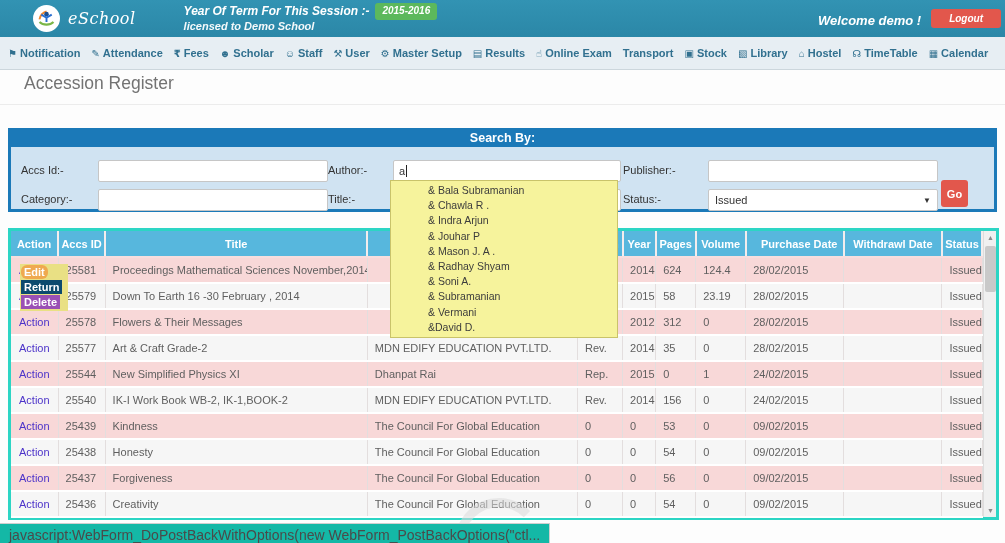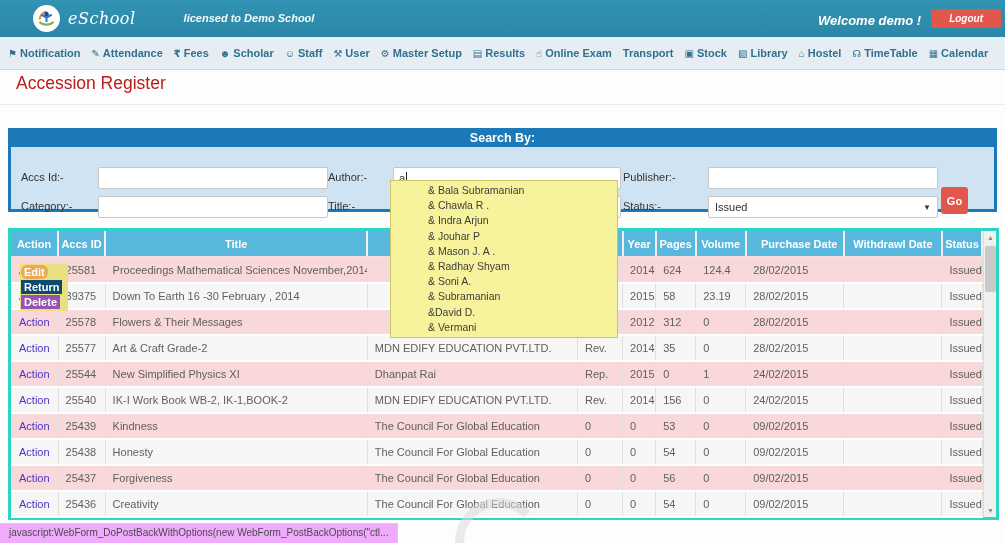--- a/index.html
+++ b/index.html
@@ -23,28 +23,28 @@
     padding:4px 18px; border-radius:3px; cursor:pointer; font-family:inherit; }
 
   
   .nav-bar { position:absolute; left:0; top:37px; width:1005px; height:33px; background:#e7eef3;
     border-bottom:1px solid #ccd6dc; display:flex; align-items:center; padding-left:8px; }
   .nav-item { display:inline-flex; align-items:center; margin-right:11px; color:#31708f; font-size:11px;
     font-weight:bold; text-decoration:none; cursor:pointer; white-space:nowrap; }
   .nav-ico { font-size:10px; margin-right:3px; }
 
   
-  .page-title { position:absolute; left:16px; top:73px; font-size:17.5px; color:#b91c1c; }
+  .page-title { position:absolute; left:24px; top:73px; font-size:17.5px; color:#737373; }
   .title-rule { position:absolute; left:0; top:104px; width:1005px; border-top:1px solid #ececec; }
 
   
   .search-panel { position:absolute; left:8px; top:128px; width:989px; height:84px;
     border:3px solid #1b79b8; background:#d0e3f2; }
   .search-head { background:#1b79b8; color:#fff; text-align:center; font-size:12.5px; font-weight:bold;
-    height:17px; line-height:16px; margin:-1px -1px 7px -1px; }
+    height:17px; line-height:16px; margin:-1px -1px 0 -1px; }
   .search-grid { position:relative; width:100%; height:62px; }
   .slabel { position:absolute; font-size:11px; color:#333; }
   .sinput { position:absolute; height:22px; border:1px solid #c6c6c6; border-radius:2px; background:#fff;
     font-size:11px; padding:0 5px; font-family:inherit; color:#333; }
   .fake-input { display:flex; align-items:center; }
   .caret { display:inline-block; width:1px; height:12px; background:#222; margin-left:1px; }
   .fake-select { display:flex; align-items:center; justify-content:space-between; padding:0 6px; cursor:pointer; }
   .sel-arrow { font-size:8px; color:#333; }
   .go-btn { position:absolute; left:930px; top:33px; width:27px; height:27px; background:#e2574c; border:none;
     color:#fff; font-size:11px; font-weight:bold; border-radius:3px; cursor:pointer; font-family:inherit; }
@@ -84,42 +84,46 @@
   .sb-btn { position:absolute; left:0; width:13px; height:13px; color:#8a8a8a; font-size:7px;
     text-align:center; line-height:13px; cursor:pointer; }
   .sb-up { top:0; } .sb-down { bottom:0; }
   .sb-thumb { position:absolute; left:1px; top:15px; width:11px; height:46px; background:#c9c9c9; border-radius:2px; cursor:pointer; }
 
   
   .action-menu { position:absolute; left:9px; top:33px; width:48px; background:#e9e084; padding:1px; z-index:40; }
   .am-chip { color:#fff; font-size:11px; font-weight:bold; padding:1px 3px; margin-bottom:1px; cursor:pointer; width:fit-content; }
 
   
-  .status-bar { position:absolute; left:0; bottom:0; height:20px; background:#f0abfc;
-    border:1px solid #cfcfcf; border-left:none; border-bottom:none; font-size:10px; color:#4a4a4a;
+  .status-bar { position:absolute; left:0; bottom:0; height:20px; background:#14b8a6;
+    border:1px solid #cfcfcf; border-left:none; border-bottom:none; font-size:14px; color:#4a4a4a;
     padding:3px 9px 0 9px; z-index:60; white-space:nowrap; }
   .watermark { position:absolute; left:455px; top:498px; width:88px; height:88px; border:9px solid #dcdcdc;
     border-radius:50%; opacity:.55; z-index:1; border-right-color:transparent; }
 </style>
 </head>
 <body>
 
 <div class="top-header">
   <div class="logo-wrap">
     <div class="logo-circle">
       <svg width="21" height="21" viewBox="0 0 24 24">
         <path d="M4 16 C8 20 16 20 20 16" stroke="#7ab648" stroke-width="2.4" fill="none"></path>
         <path d="M4 13 C5 8 8 5 12 4" stroke="#f0882d" stroke-width="2.2" fill="none"></path>
         <circle cx="12" cy="7" r="2.6" fill="#1c4f8f"></circle>
         <path d="M12 10 L12 16 M12 11 L6 7.5 M12 11 L18 7.5" stroke="#2a6fd0" stroke-width="2.2" fill="none"></path>
       </svg>
     </div>
     <span class="brand">eSchool</span>
   </div>
   <div class="session-block">
+    <div class="session-line1">
+      <span>Year Of Term For This Session :-</span>
+      <span class="session-badge">2015-2016</span>
+    </div>
     <div class="licensed">licensed to Demo School</div>
   </div>
   <div class="header-right">
     <span class="welcome">Welcome demo !</span>
     <button class="logout-btn">Logout</button>
   </div>
 </div>
 
 <div class="nav-bar" id="nav-bar">
     <a class="nav-item">
@@ -214,22 +218,22 @@
 
 <div class="autocomplete" id="autocomplete">
     <div class="ac-item">&amp; Bala Subramanian</div>
     <div class="ac-item">&amp; Chawla R .</div>
     <div class="ac-item">&amp; Indra Arjun</div>
     <div class="ac-item">&amp; Jouhar P</div>
     <div class="ac-item">&amp; Mason J. A .</div>
     <div class="ac-item">&amp; Radhay Shyam</div>
     <div class="ac-item">&amp; Soni A.</div>
     <div class="ac-item">&amp; Subramanian</div>
+    <div class="ac-item">&amp; Vermani</div>
     <div class="ac-item">&amp;David D.</div>
-    <div class="ac-item">&amp; Vermani</div>
   </div>
 
 <div class="table-wrap">
   <table class="grid-table">
     <thead>
         <tr id="table-head-row">
           <th>Action</th>
           <th>Accs ID</th>
           <th>Title</th>
           <th>Publisher</th>
@@ -251,21 +255,21 @@
           <td></td>
           <td>2014</td>
           <td>624</td>
           <td>124.4</td>
           <td>28/02/2015</td>
           <td></td>
           <td>Issued</td>
         </tr>
         <tr>
           <td class="cell-action"><a class="action-link">Action</a></td>
-          <td>39375</td>
+          <td>25579</td>
           <td>Down To Earth 16 -30 February , 2014</td>
           <td></td>
           <td></td>
           <td>2015</td>
           <td>58</td>
           <td>23.19</td>
           <td>28/02/2015</td>
           <td></td>
           <td>Issued</td>
         </tr>

